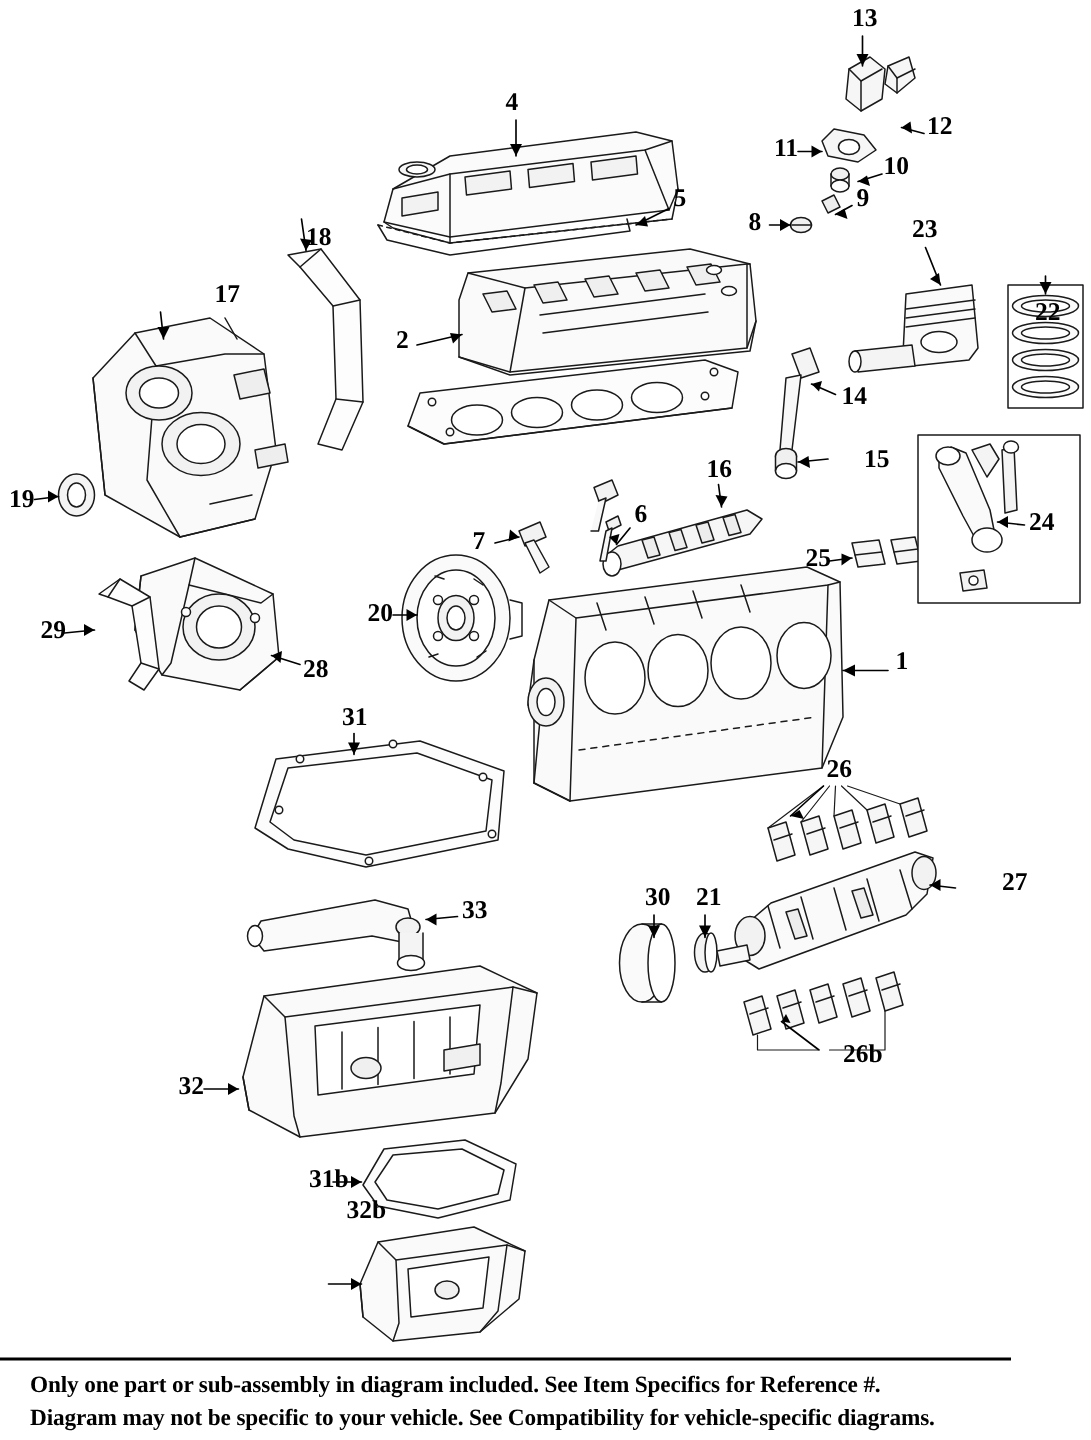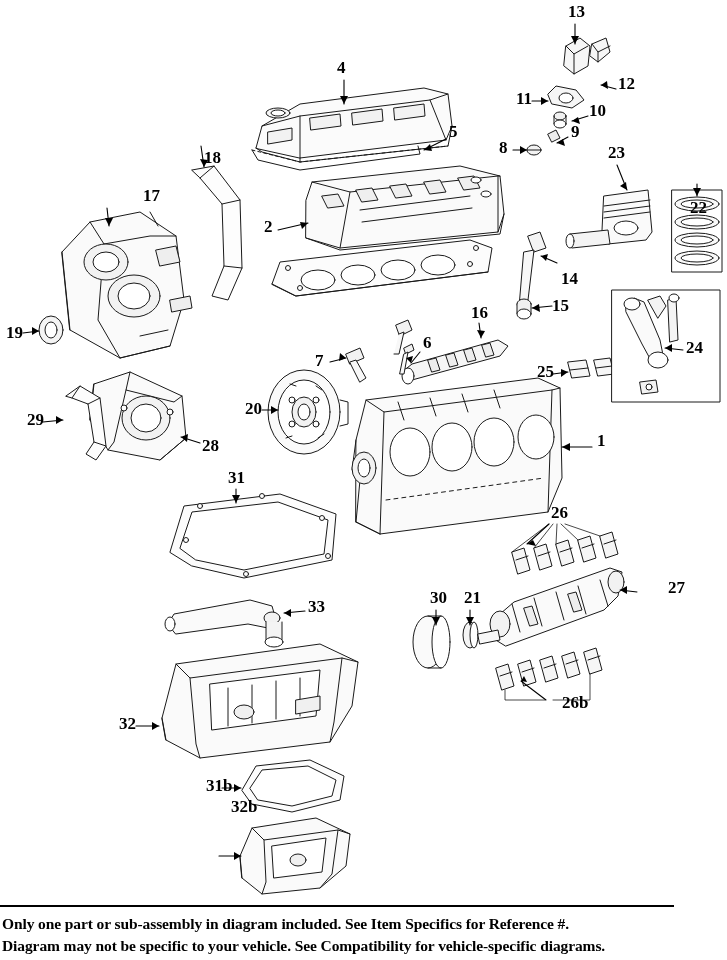--- a/index.html
+++ b/index.html
@@ -41,21 +41,21 @@
   }
   #footer-note {
     position: absolute;
     left: 0;
     top: 905px;
     width: 674px;
     height: 55px;
     background: #ffffff;
     border-top: 2px solid #000000;
     box-sizing: border-box;
-    padding: 6px 8px 0 2px;
+    padding: 6px 8px 0 20px;
   }
   #footer-note .line {
     font-family: "Liberation Serif", serif;
     font-weight: bold;
     font-size: 15.5px;
     color: #000000;
     line-height: 1.45;
     letter-spacing: -0.1px;
   }
 </style>
@@ -447,22 +447,22 @@
     <div class="callout" style="left:337px; top:59px;">4</div>
     <div class="callout" style="left:449px; top:123px;">5</div>
     <div class="callout" style="left:423px; top:334px;">6</div>
     <div class="callout" style="left:315px; top:352px;">7</div>
     <div class="callout" style="left:499px; top:139px;">8</div>
     <div class="callout" style="left:571px; top:123px;">9</div>
     <div class="callout" style="left:589px; top:102px;">10</div>
     <div class="callout" style="left:516px; top:90px;">11</div>
     <div class="callout" style="left:618px; top:75px;">12</div>
     <div class="callout" style="left:568px; top:3px;">13</div>
-    <div class="callout" style="left:561px; top:255px;margin-top:15px;">14</div>
-    <div class="callout" style="left:552px; top:297px;text-align:right;">15</div>
+    <div class="callout" style="left:561px; top:255px;">14</div>
+    <div class="callout" style="left:576px; top:297px;text-align:right;">15</div>
     <div class="callout" style="left:471px; top:304px;">16</div>
     <div class="callout" style="left:99px; top:187px;margin-left:44px;">17</div>
     <div class="callout" style="left:204px; top:125px;margin-top:24px;">18</div>
     <div class="callout" style="left:6px; top:324px;">19</div>
     <div class="callout" style="left:245px; top:400px;">20</div>
     <div class="callout" style="left:464px; top:589px;">21</div>
     <div class="callout" style="left:690px; top:163px;margin-top:36px;">22</div>
     <div class="callout" style="left:608px; top:144px;">23</div>
     <div class="callout" style="left:686px; top:339px;">24</div>
     <div class="callout" style="left:537px; top:363px;">25</div>

